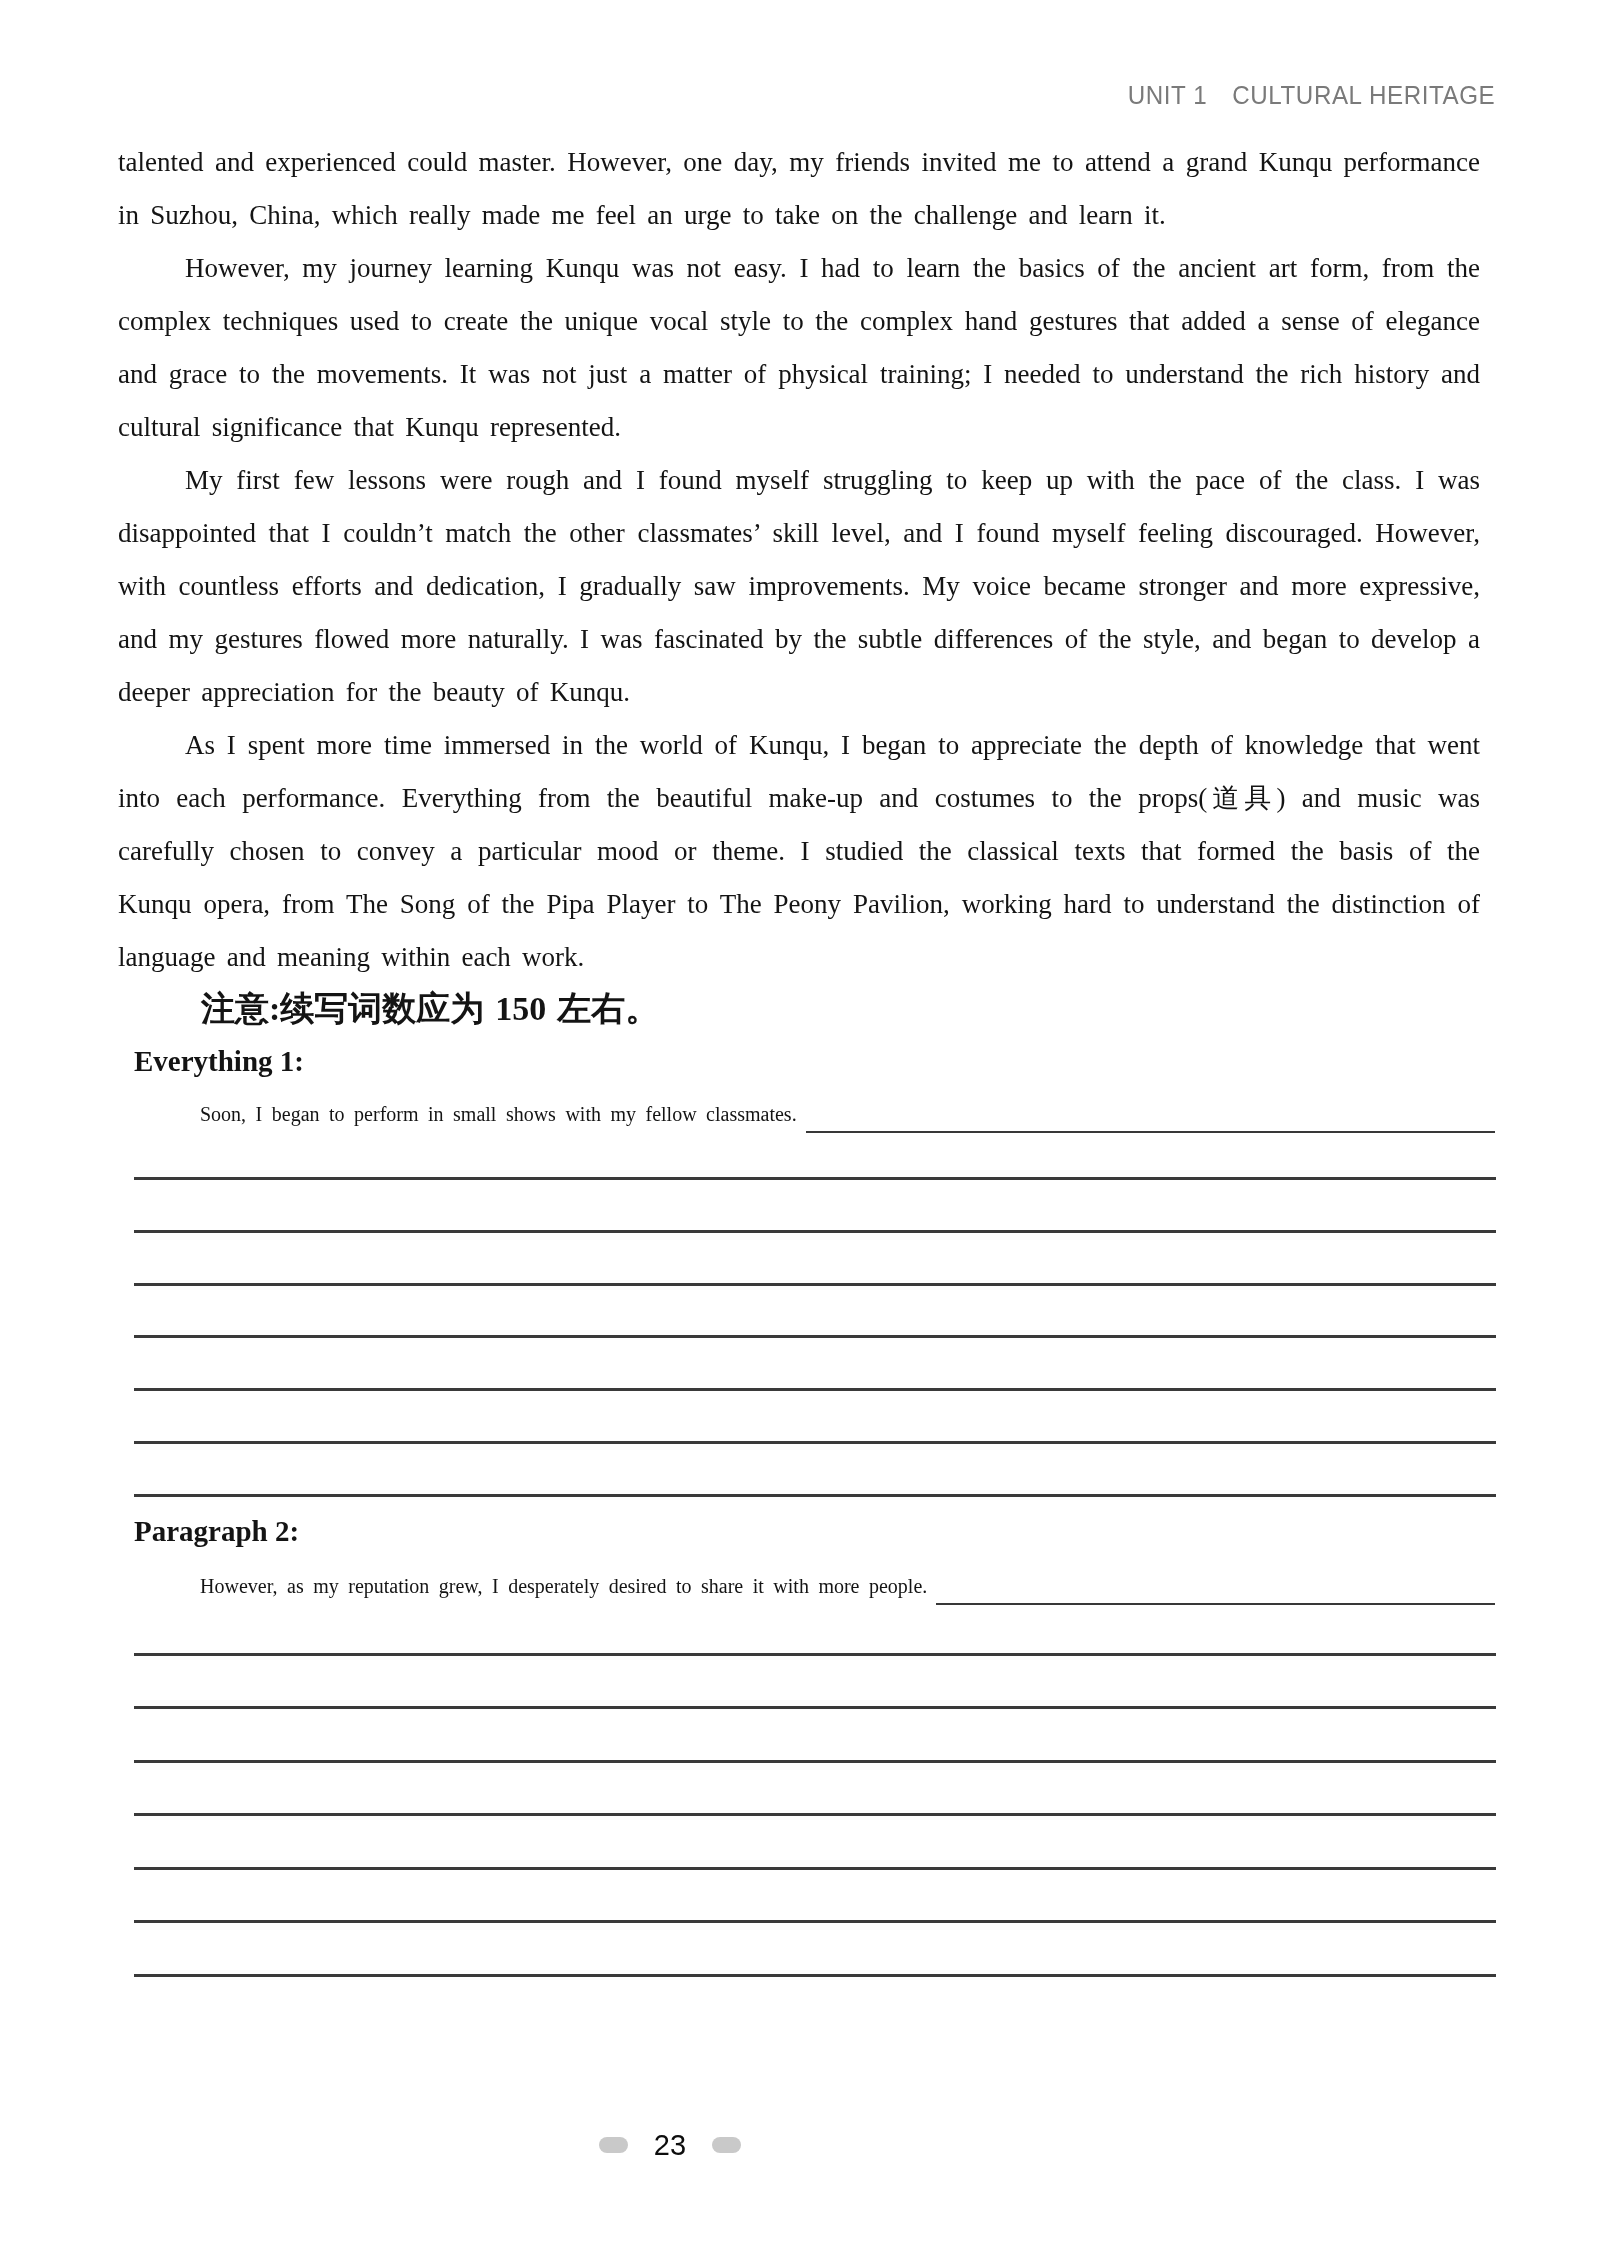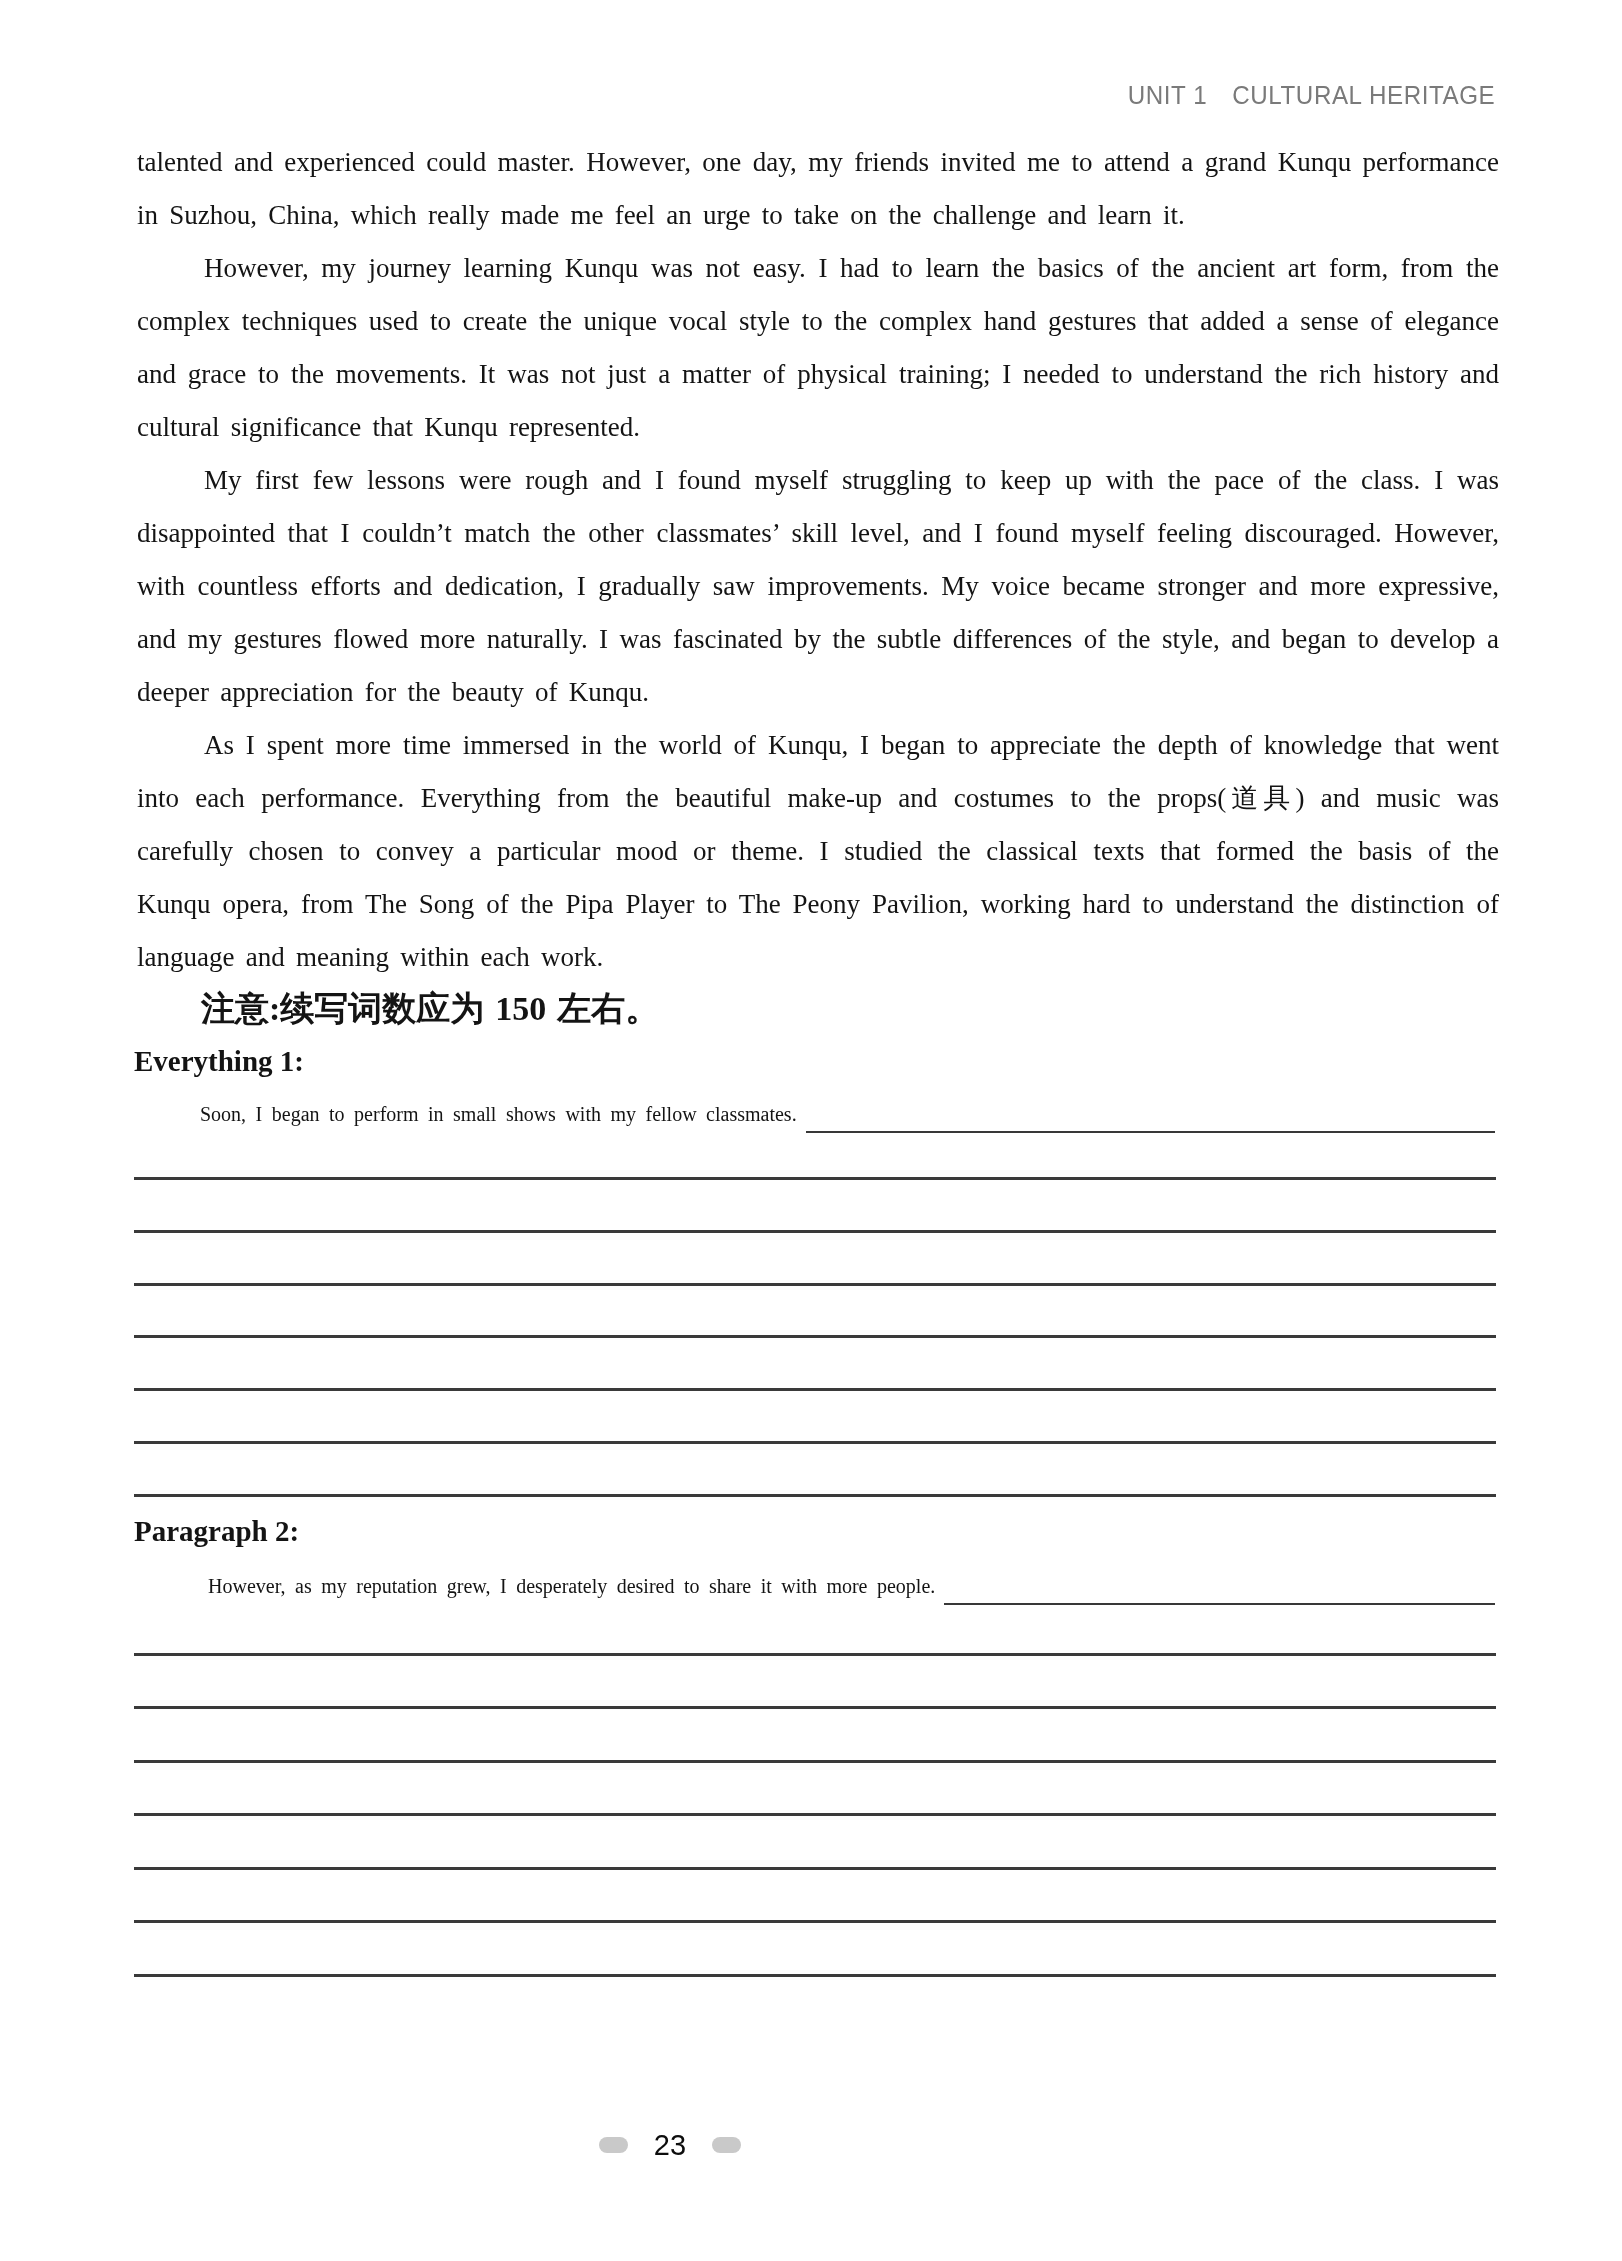--- a/index.html
+++ b/index.html
@@ -22,21 +22,21 @@
     letter-spacing: 0.6px;
     transform: scaleX(0.93);
     transform-origin: right center;
     white-space: nowrap;
   }
   .unit-header .unit-title { margin-left: 27px; }
 
   
   .passage {
     position: absolute;
-    left: 137px; top: 136px; width: 1362px;
+    left: 118px; top: 136px; width: 1362px;
     font-size: 27px;
     line-height: 53px;
     text-align: justify;
     word-spacing: 4.5px;
   }
   .passage p { margin: 0; text-indent: 67px; }
   .passage p.no-indent { text-indent: 0; }
   .book-title { }
 
   .note-line {
@@ -58,21 +58,21 @@
   #p1-heading { top: 1035px; }
   #p2-heading { top: 1505px; }
 
   .prompt-row {
     position: absolute;
     left: 200px; right: 127px;
     display: flex;
     align-items: flex-end;
   }
   #p1-prompt-row { top: 1088px; }
-  #p2-prompt-row { top: 1560px; margin-left: 8px; }
+  #p2-prompt-row { top: 1560px; }
   .prompt-text {
     font-size: 20px; line-height: 53px;
     word-spacing: 4.5px;
     white-space: nowrap;
   }
   .prompt-blank {
     flex: 1;
     border-bottom: 2.5px solid #383838;
     margin-bottom: 8.3px;
     margin-left: 9px;

